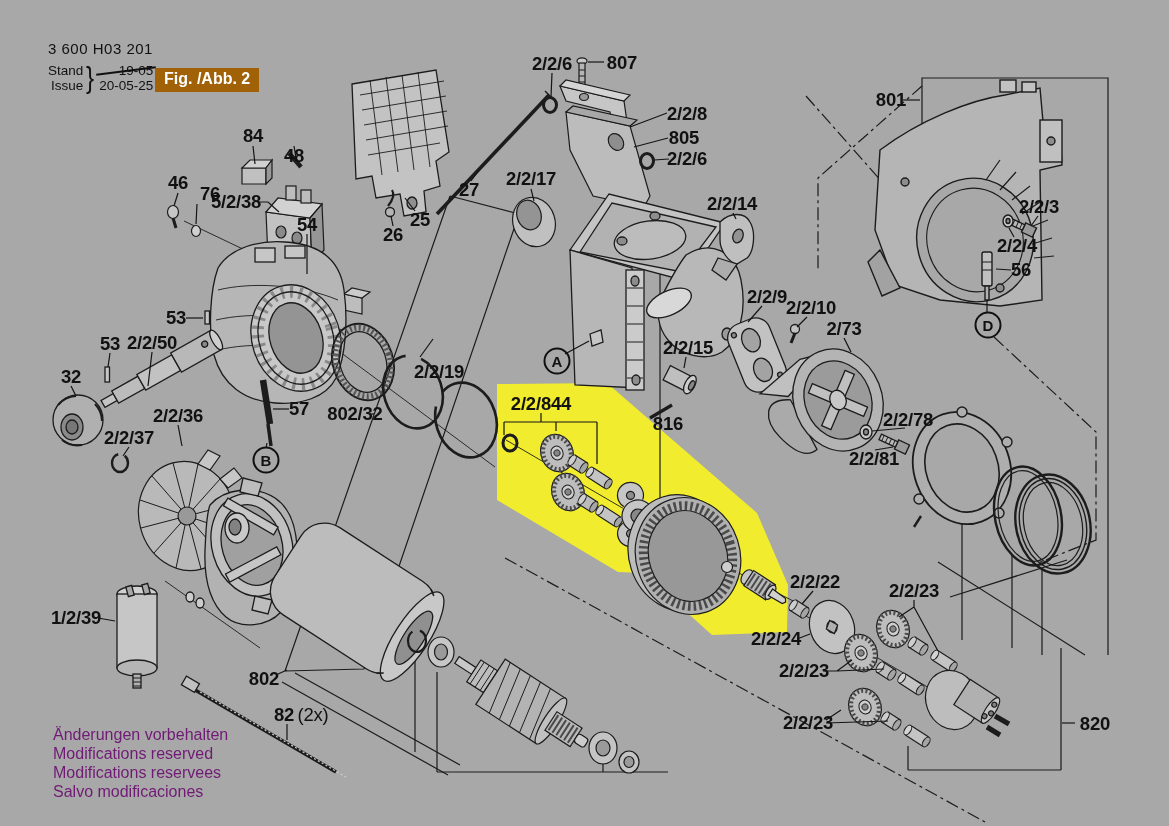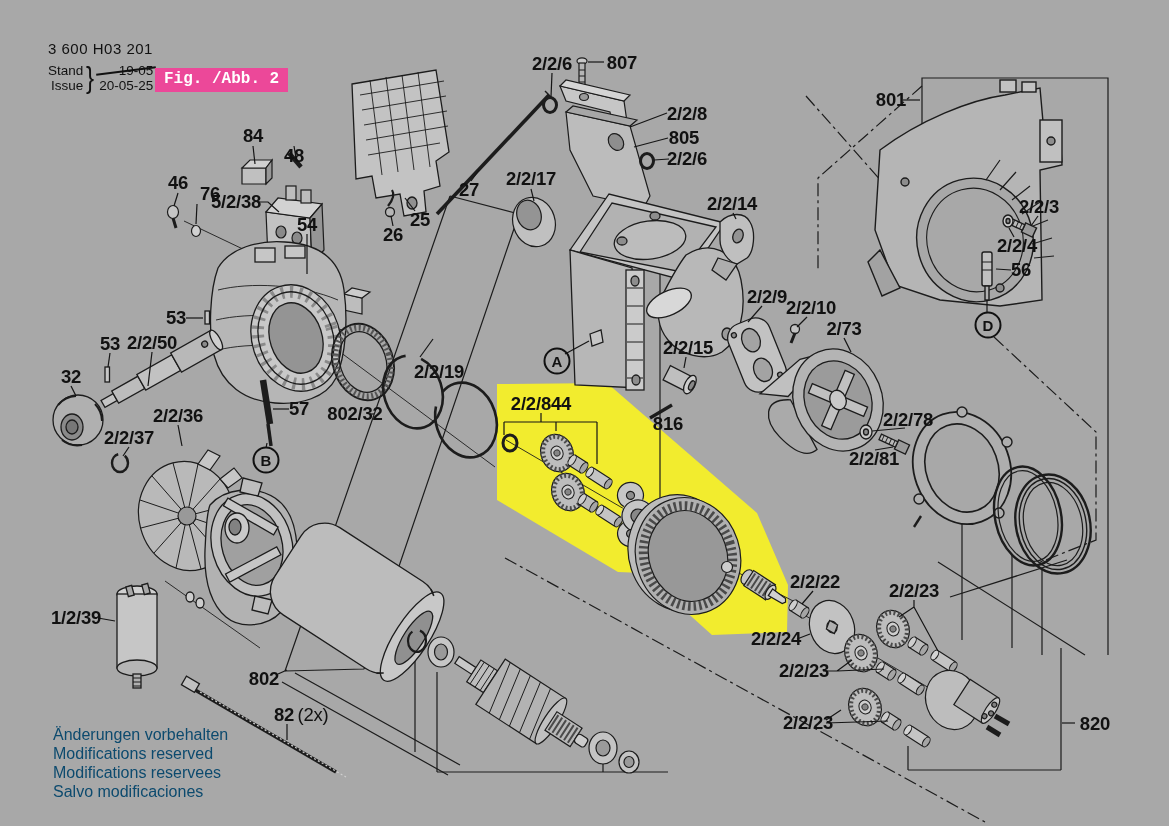--- a/index.html
+++ b/index.html
@@ -16,21 +16,21 @@
   .hdr{position:absolute;left:48px;top:40px;color:#111;}
   .hdr .pn{font-size:15px;letter-spacing:0.5px;}
   .issue{display:flex;align-items:center;margin-top:4px;font-size:13.5px;text-align:right;}
   .issue .names div{line-height:15px;}
   .issue .brace{font-size:30px;font-weight:normal;margin:0 4px 0 2px;transform:scaleX(0.8);}
   .issue .dates div{line-height:15px;position:relative;}
   .issue .dates .old::after{content:"";position:absolute;left:-3px;right:-3px;top:46%;
         border-top:2px solid #111;transform:rotate(-7deg);}
   .badge{position:absolute;left:155px;top:68px;padding:2px 9px 4px 9px;
          font-weight:bold;font-size:16px;}
-  .footer{position:absolute;left:53px;top:725px;font-size:16px;line-height:19px;color:#0c4a6e;}
+  .footer{position:absolute;left:53px;top:725px;font-size:16px;line-height:19px;color:#701a75;}
   [data-interactable]{cursor:default;}
 </style>
 </head>
 <body>
 
 <div class="stage" data-interactable="false" style="background: rgb(168, 168, 168);">
 
 <svg width="1169" height="826" viewBox="0 0 1169 826" data-interactable="false">
 
   <rect x="0" y="0" width="1169" height="826" fill="#a8a8a8" id="bg-rect" data-interactable="false"></rect>
@@ -511,21 +511,21 @@
       <div data-interactable="false">Stand</div>
       <div data-interactable="false">Issue</div>
     </div>
     <div class="brace" data-interactable="false">}</div>
     <div class="dates">
       <div class="old" data-interactable="false">19-05</div>
       <div data-interactable="false">20-05-25</div>
     </div>
   </div>
 </div>
-<div class="badge" id="fig-badge" data-interactable="false" style="background: #ec4899; color: rgb(255, 255, 255); font-family: Liberation Mono, monospace;">Fig. /Abb. 2</div>
+<div class="badge" id="fig-badge" data-interactable="false" style="background: #a16207; color: rgb(255, 255, 255);">Fig. /Abb. 2</div>
 
 <div class="footer" data-interactable="false">
   <div data-interactable="false">Änderungen vorbehalten</div>
   <div data-interactable="false">Modifications reserved</div>
   <div data-interactable="false">Modifications reservees</div>
   <div data-interactable="false">Salvo modificaciones</div>
 </div>
 
 </div>
 

